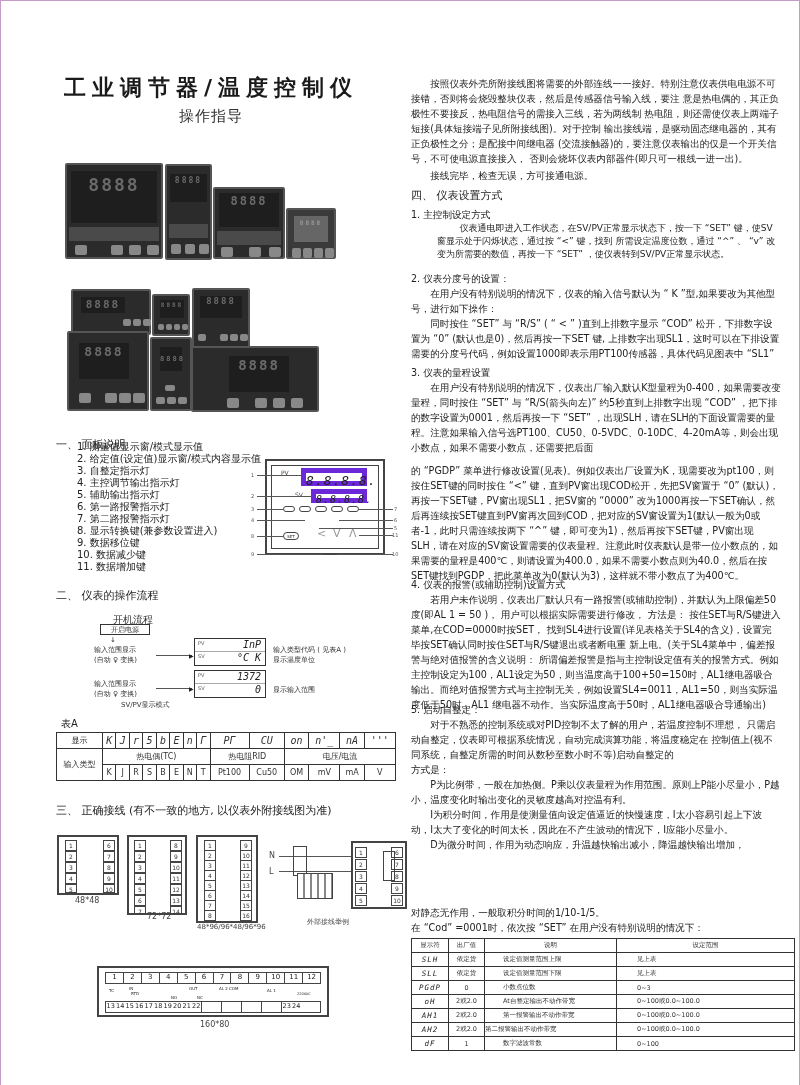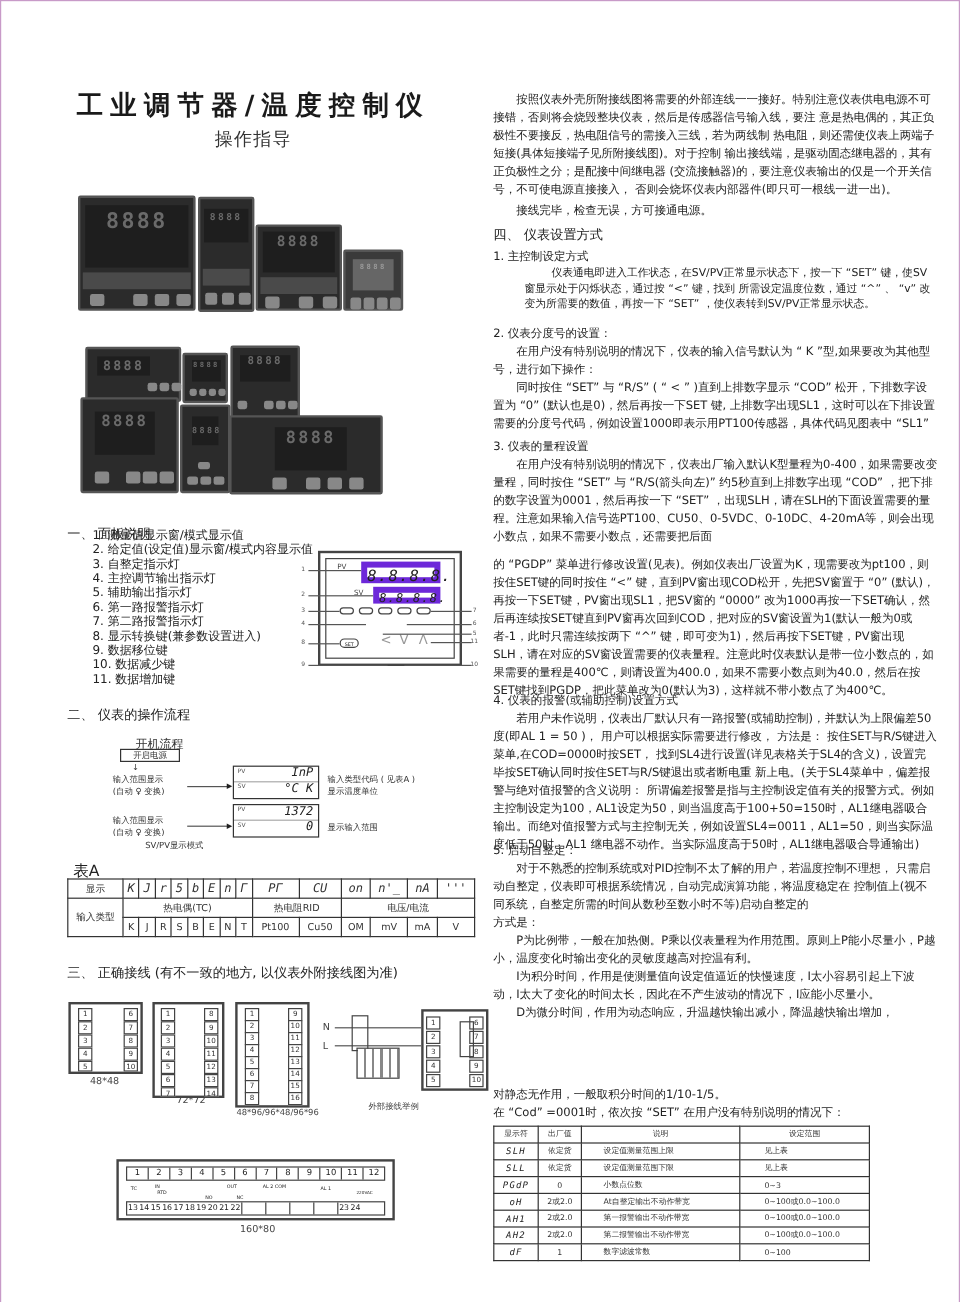--- a/index.html
+++ b/index.html
@@ -35,21 +35,21 @@
   
   table{border-collapse:collapse}
   .ta{left:55px;top:731px;width:340px;font-size:8px}
   .ta td{border:1px solid #333;text-align:center;height:16px;padding:0 1px;color:#333}
   .ta .segc{font-family:"DejaVu Sans Mono",monospace;font-size:10px;font-style:italic}
   
   .wbox{position:absolute;border:2px solid #444;background:#fff}
   .term{position:absolute;border:1px solid #444;width:12px;height:11px;font-size:6px;text-align:center;line-height:10px;color:#333;background:#fff}
   .wlabel{position:absolute;font-size:8px;color:#444}
   
-  .pt{left:410px;top:937px;width:314px;font-size:6.5px}
+  .pt{left:410px;top:937px;width:384px;font-size:6.5px}
   .pt td{border:1px solid #333;height:14px;padding:0 4px;color:#333}
   .pt td.c{text-align:center}
   .pt .seg{border:none;font-size:7.5px}
   .w-long{left:96px;top:965px;width:232px;height:51px;border:2px solid #444}
 </style>
 </head>
 <body>
 
 <div class="abs title">工业调节器/温度控制仪</div>
 <div class="abs subtitle">操作指导</div>
@@ -218,21 +218,21 @@
       <span class="val">1372</span>
     </div>
   <div class="row">
       <span class="lbl">SV</span>
       <span class="val">0</span>
     </div>
 </div>
 <div class="abs small" style="left:272px;top:684px">显示输入范围</div>
 <div class="abs small" style="left:120px;top:699px">SV/PV显示模式</div>
 
-<div class="abs" style="left:60px;top:716px;font-size:13px;color:#222">表A</div>
+<div class="abs" style="left:60px;top:716px;font-size:10px;color:#222">表A</div>
 <table class="abs ta">
   <tbody>
       <tr>
     <td style="width:46px">显示</td>
     <td class="segc">K</td>
     <td class="segc">J</td>
     <td class="segc">r</td>
     <td class="segc">5</td>
     <td class="segc">b</td>
     <td class="segc">E</td>
@@ -472,21 +472,21 @@
   </tr>
   <tr>
     <td class="c"><span class="seg">AH1</span></td>
     <td class="c">2或2.0</td>
     <td style="padding-left:18px">第一报警输出不动作带宽</td>
     <td style="padding-left:20px">0~100或0.0~100.0</td>
   </tr>
   <tr>
     <td class="c"><span class="seg">AH2</span></td>
     <td class="c">2或2.0</td>
-    <td style="padding-left:18px">第二报警输出不动作带宽</td>
+    <td style="padding-left:0">第二报警输出不动作带宽</td>
     <td style="padding-left:20px">0~100或0.0~100.0</td>
   </tr>
   <tr>
     <td class="c"><span class="seg">dF</span></td>
     <td class="c">1</td>
     <td style="padding-left:18px">数字滤波常数</td>
     <td style="padding-left:20px">0~100</td>
   </tr>
 </tbody>
   </table>

